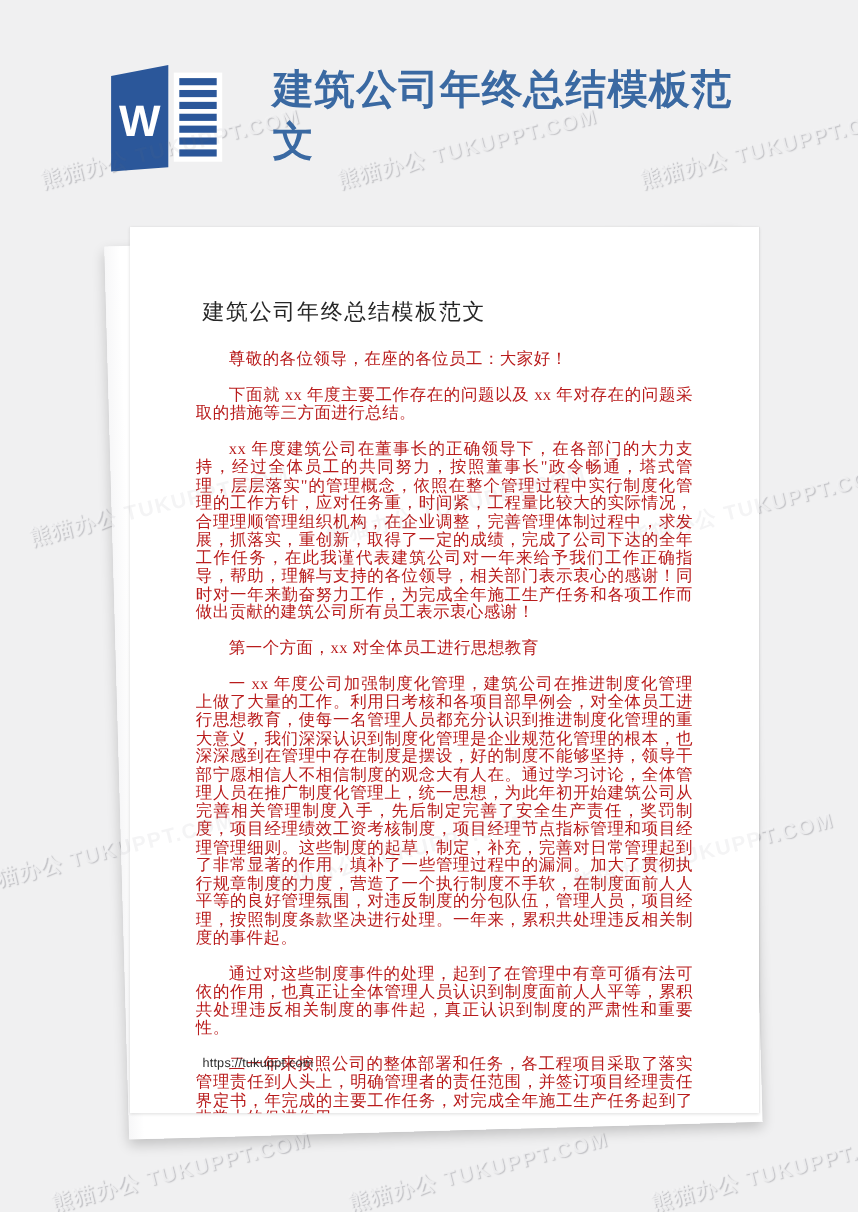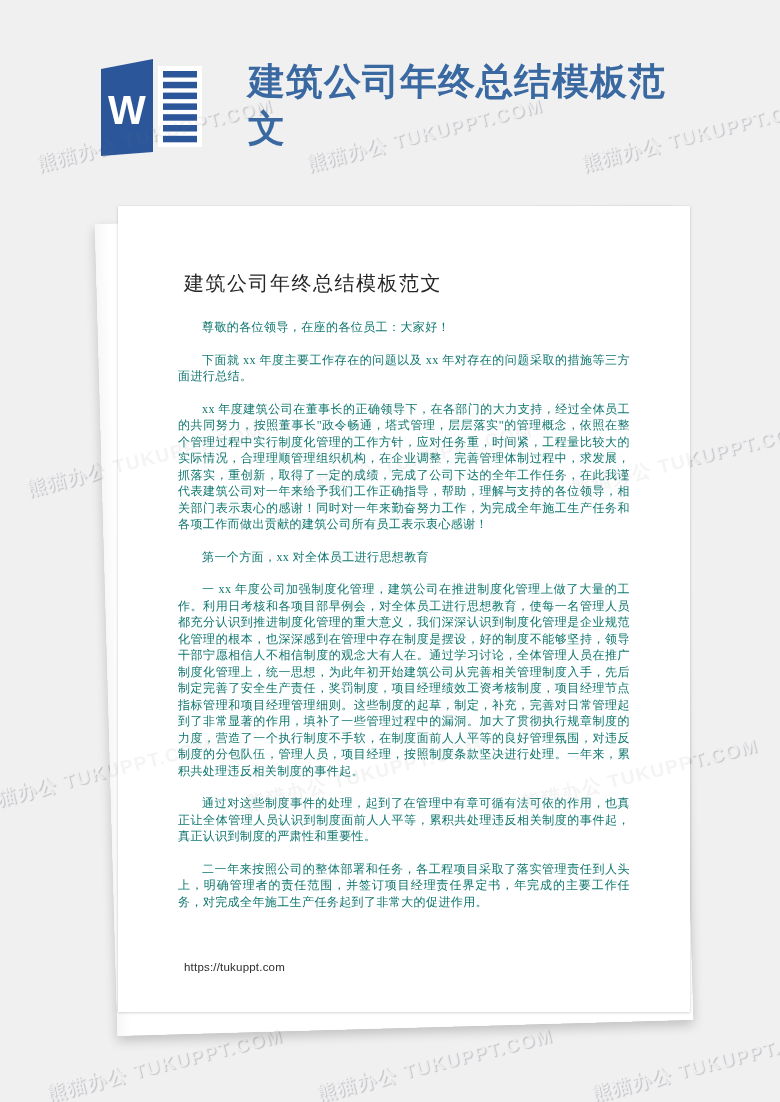--- a/index.html
+++ b/index.html
@@ -65,24 +65,24 @@
     margin:0 0 22px 6px;
     font-family:"Liberation Serif","DejaVu Serif",serif;
     font-weight:normal;
     font-size:20px;
     letter-spacing:1.5px;
     color:#262626;
   }
   .doc-body p.para{
     margin:16px 0 9px 0;
     font-family:"Liberation Serif","DejaVu Serif",serif;
-    font-size:12px;
+    font-size:15px;
     line-height:16.5px;
     letter-spacing:0.4px;
-    color:#0f766e;
+    color:#b91c1c;
     text-align:justify;
     text-indent:2em;
   }
   .footer-url{
     position:absolute;
     left:66px;top:755px;
     font-size:11.5px;
     color:#2b2b2b;
     letter-spacing:0.2px;
   }

